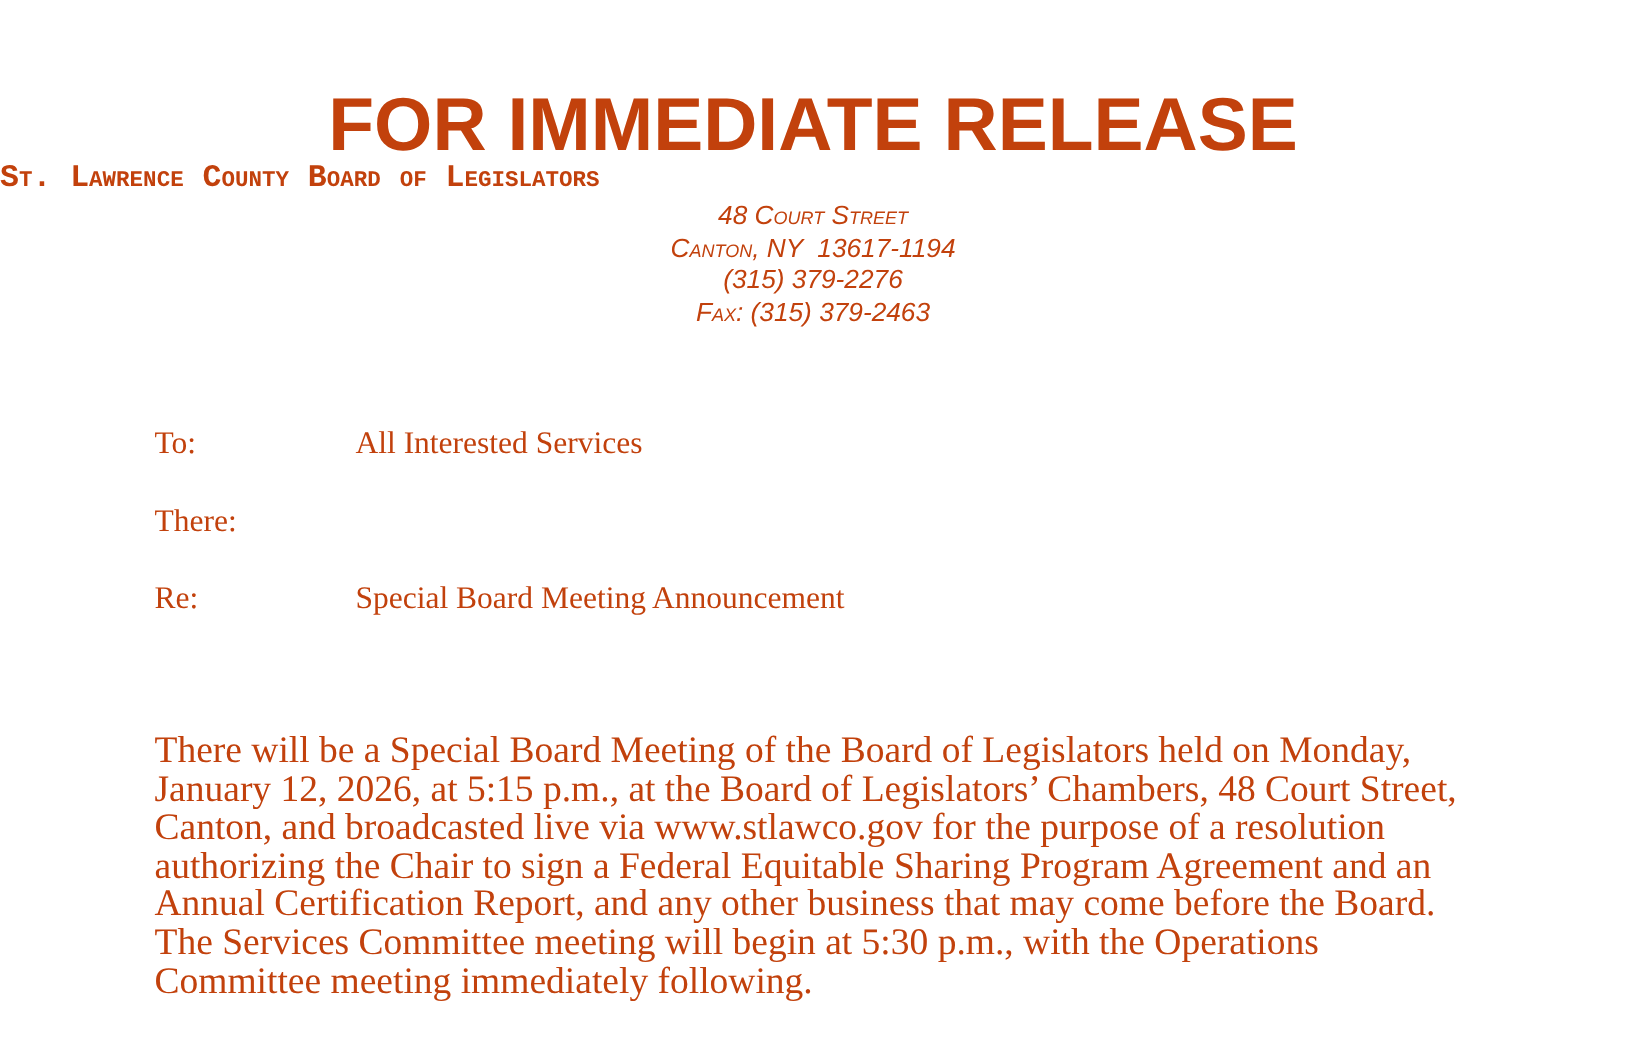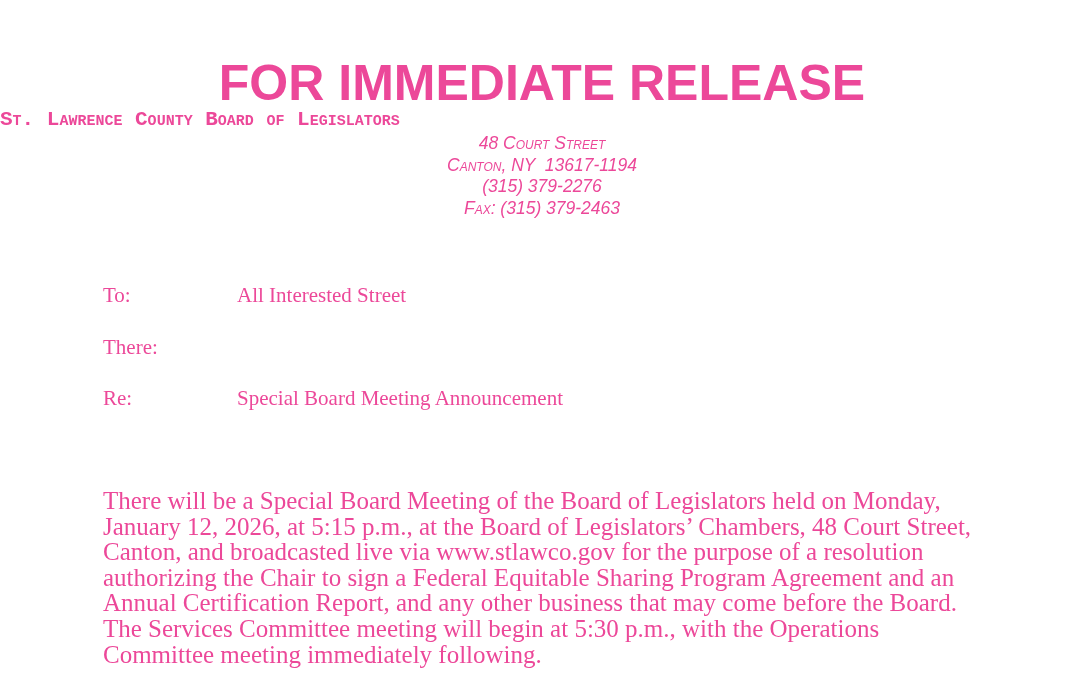--- a/index.html
+++ b/index.html
@@ -2,21 +2,21 @@
 <html><head>
 <meta charset="utf-8">
 <style>
   * { margin: 0; padding: 0; box-sizing: border-box; }
   html, body { background: #ffffff; }
   .page {
     position: relative;
     width: 1084px;
     height: 699px;
     background: #ffffff;
-    color: #ec4899;
+    color: #c2410c;
     overflow: hidden;
     font-family: "Liberation Serif", serif;
   }
   .release-title {
     position: absolute;
     top: 58px;
     left: 0;
     width: 100%;
     text-align: center;
     font-family: "Liberation Sans", sans-serif;
@@ -84,21 +84,21 @@
   <div class="address-block">
     <div class="address-line">48 Court Street</div>
     <div class="address-line">Canton, NY  13617-1194</div>
     <div class="address-line">(315) 379-2276</div>
     <div class="address-line">Fax: (315) 379-2463</div>
   </div>
 
   <div class="memo-block">
     <div class="memo-row">
       <div class="memo-label">To:</div>
-      <div class="memo-value">All Interested Street</div>
+      <div class="memo-value">All Interested Services</div>
     </div>
     <div class="memo-row">
       <div class="memo-label">There:</div>
     </div>
     <div class="memo-row">
       <div class="memo-label">Re:</div>
       <div class="memo-value">Special Board Meeting Announcement</div>
     </div>
   </div>
 

